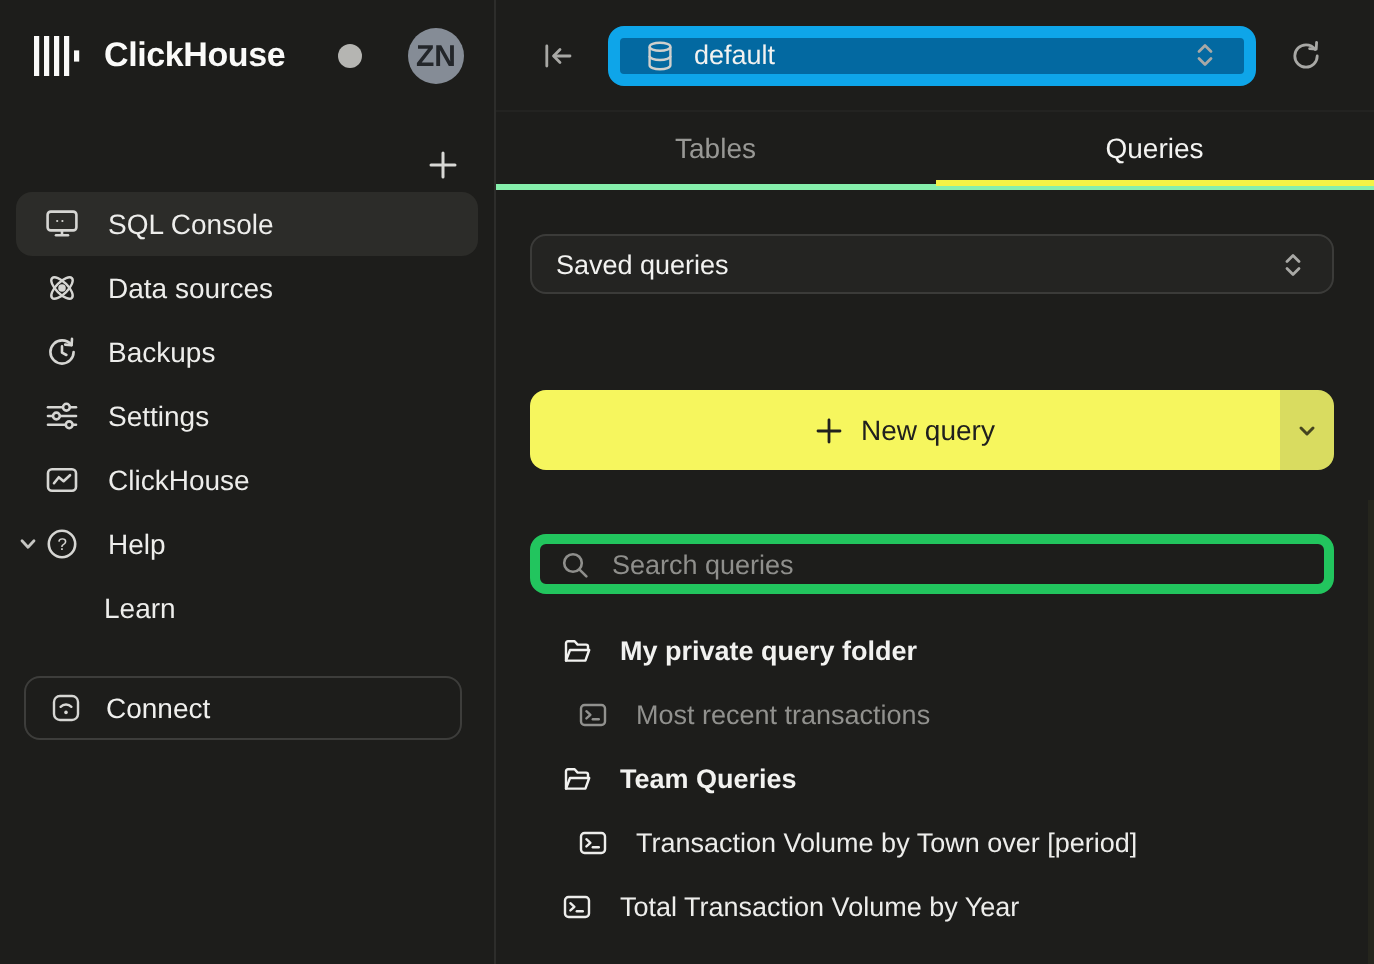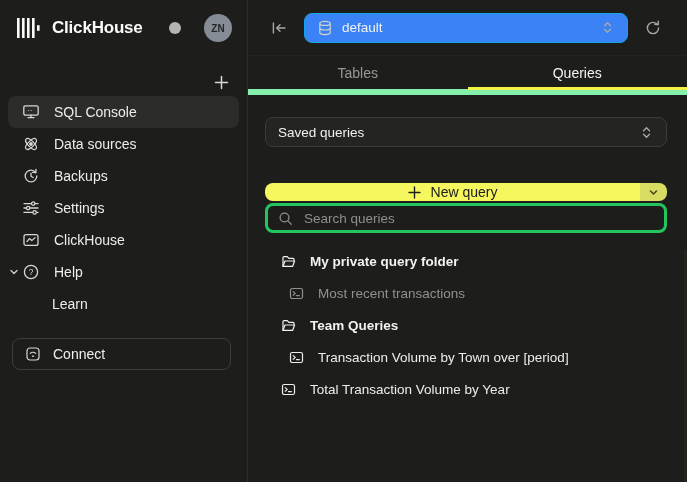--- a/index.html
+++ b/index.html
@@ -12,21 +12,21 @@
   }
   .app { display:flex; width:687px; height:482px; }
 
   
   .sidebar { width:248px; flex:0 0 248px; border-right:1px solid #2d2d2b; display:flex; flex-direction:column; }
   .sidebar-header { display:flex; align-items:center; padding:13px 15px 0 16px; height:43px; }
   .brand { display:flex; align-items:center; gap:9px; }
   .brand-name { font-size:17px; font-weight:700; letter-spacing:-0.2px; color:#fafaf9; }
   .status-dot { width:12px; height:12px; border-radius:50%; background:var(--status-dot,#b5b5b2); margin-left:auto; margin-right:23px; }
   .avatar { width:28px; height:28px; border-radius:50%; background:var(--avatar-bg,#858c96); color:#23262a;
-            font-size:10px; font-weight:700; display:flex; align-items:center; justify-content:center; cursor:pointer; }
+            font-size:15px; font-weight:700; display:flex; align-items:center; justify-content:center; cursor:pointer; }
 
   .service-row { display:flex; align-items:center; margin:25px 12px 0 12px; }
   .select-box { height:30px; background:#242422; border:1px solid #3b3b39; border-radius:8px;
                 display:flex; align-items:center; padding:0 12px; gap:9px; cursor:pointer; }
   .service-select { width:185px; }
   .select-label { font-size:13.5px; color:#f2f2f0; font-weight:500; white-space:nowrap; }
   .updown { color:#a9a9a6; margin-left:auto; flex:0 0 auto; display:flex; }
   .service-select .updown { margin-right:6px; }
   .icon-btn { display:flex; align-items:center; justify-content:center; width:28px; height:28px; color:#d8d8d5; cursor:pointer; }
   .add-service { margin-left:auto; }
@@ -41,41 +41,41 @@
 
   .connect-btn { margin:19px 16px 0 12px; height:32px; border:1px solid #3d3d3b; border-radius:8px;
                  display:flex; align-items:center; padding:0 12px; gap:12px; font-size:14px; color:#f0f0ee; cursor:pointer; }
   .connect-btn .nicon { display:flex; color:#d6d6d3; }
 
   
   .panel { flex:1; display:flex; flex-direction:column; position:relative; min-width:0; }
   .panel-toolbar { height:56px; flex:0 0 56px; display:flex; align-items:center; padding:0 25px 0 22px; gap:16px;
                    border-bottom:1px solid #232321; }
   .toolbar-icon { color:#a8a8a5; display:flex; cursor:pointer; }
-  .db-select { flex:1; background:#3b82f6; border:1px solid #0ea5e9; }
+  .db-select { flex:1; background:#0369a1; border:6px solid #0ea5e9; }
   .db-select .updown { margin-right:2px; }
   .db-icon { color:#d0d0cd; display:flex; }
 
-  .tabs { display:flex; height:39px; flex:0 0 39px; border-bottom:6px solid #86efac;justify-content:center; }
+  .tabs { display:flex; height:39px; flex:0 0 39px; border-bottom:3px solid #86efac;justify-content:center; }
   .tab { flex:1; display:flex; align-items:center; justify-content:center; font-size:14px; color:#989895; cursor:pointer; position:relative; }
   .tab.active { color:#f4f4f2; font-weight:500; }
   .tab.active::after { content:""; position:absolute; left:0; right:0; bottom:-1px; height:3px;
                        background:var(--tab-underline,#f3f345); }
 
   .panel-content { flex:1; padding:22px 20px 0 17px; position:relative; }
   .filter-select { width:100%; }
   .filter-select .updown { margin-right:2px; }
 
-  .new-query { margin-top:36px; height:18px; display:flex; border-radius:8px; overflow:hidden; cursor:pointer; }
+  .new-query { margin-top:48px; height:40px; display:flex; border-radius:8px; overflow:hidden; cursor:pointer; }
   .nq-main { flex:1; background:var(--accent-yellow,#f6f65e); color:#20201e; display:flex; align-items:center;
              justify-content:center; gap:10px; font-size:14px; font-weight:500; }
   .nq-caret { width:27px; background:var(--accent-yellow-muted,#d9dc60); color:#45451f;
               display:flex; align-items:center; justify-content:center; }
 
-  .search-box { margin-top:2px; height:30px; border:3px solid #22c55e; border-radius:8px;
+  .search-box { margin-top:32px; height:30px; border:5px solid #22c55e; border-radius:8px;
                 display:flex; align-items:center; padding:0 10px; gap:9px; color:#8f8f8c; }
   .search-box input { flex:1; background:transparent; border:0; outline:0; color:#e8e8e6;
                       font-size:13.5px; font-family:"Liberation Sans", sans-serif; min-width:0; }
   .search-box input::placeholder { color:#8f8f8c; }
 
   .query-tree { margin-top:12px; }
   .tree-row { height:32px; display:flex; align-items:center; gap:14px; font-size:13.5px; color:#ededeb;
               cursor:pointer; padding-left:16px; }
   .tree-row .ticon { flex:0 0 15px; display:flex; }
   .tree-row.folder { font-weight:700; color:#f2f2f0; }

